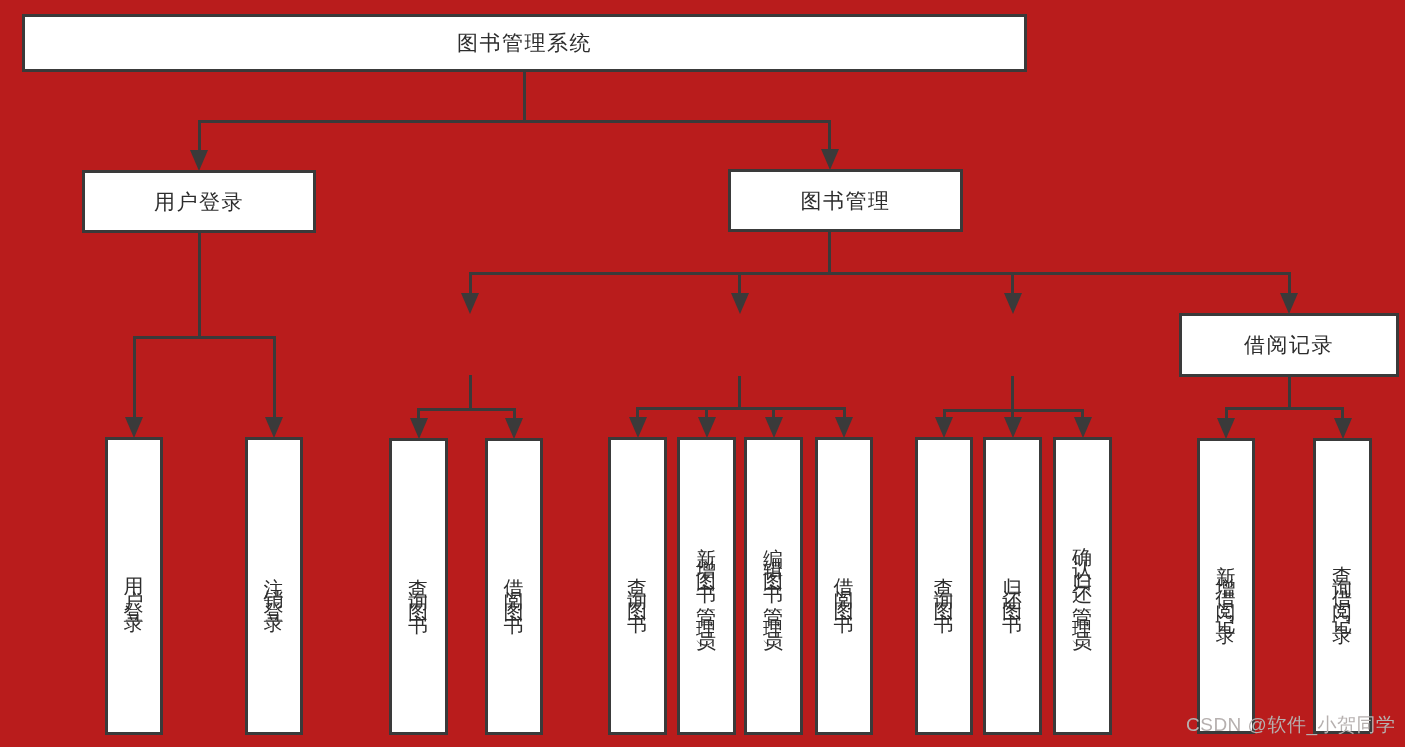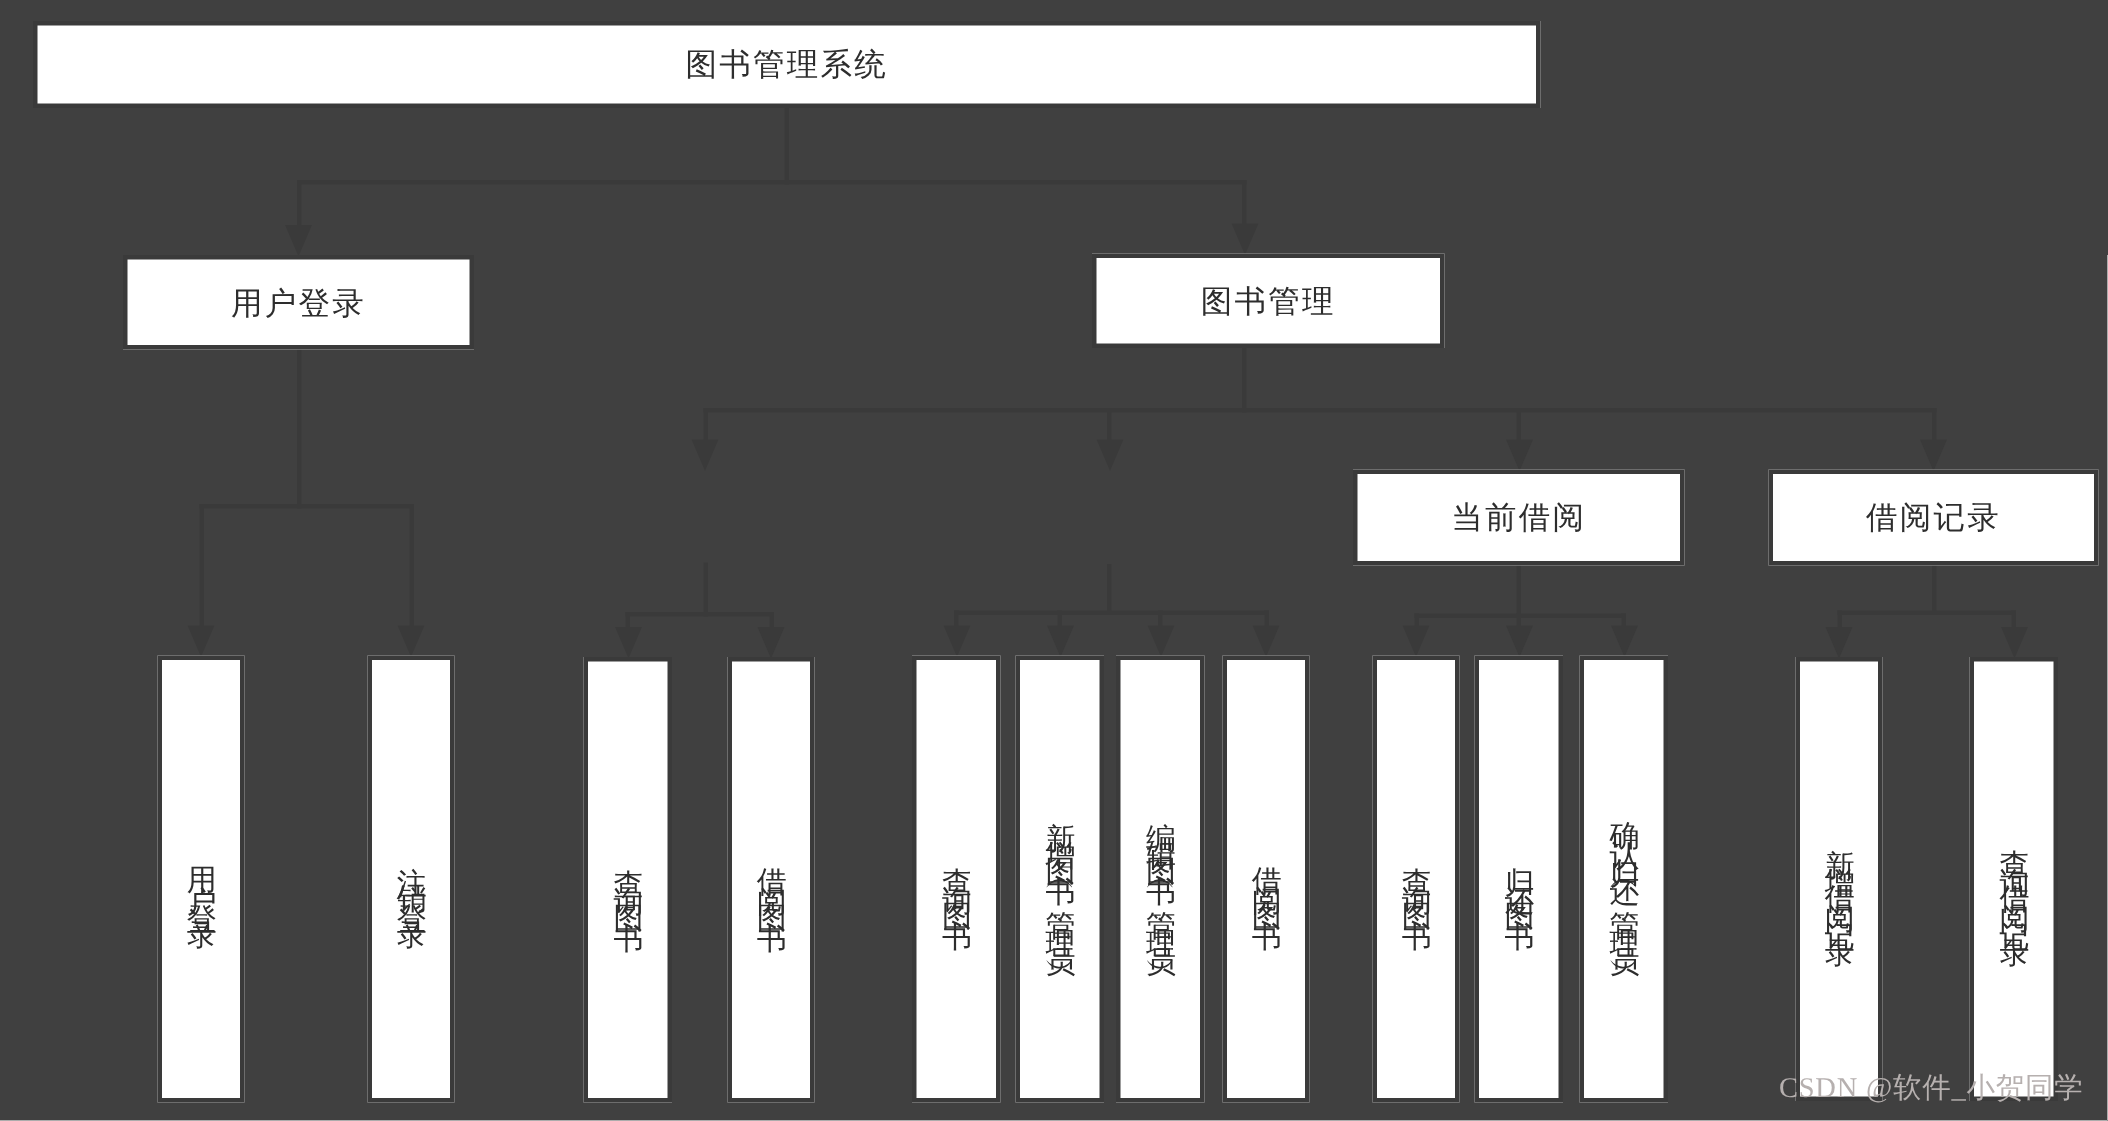--- a/index.html
+++ b/index.html
@@ -1,19 +1,19 @@
 <!DOCTYPE html>
 <html style="--line: #3a3a3a; --text: #2d2d2d;"><head>
 <meta charset="utf-8">
 <style>
   :root { --line:#3a3a3a; --text:#2d2d2d; }
   html,body { margin:0; padding:0; background:#ffffff; }
   #diagram {
     position:relative; width:1405px; height:747px; overflow:hidden;
-    background:#404040; font-family:Liberation Serif, serif;
+    background:#b91c1c; font-family:Liberation Sans, sans-serif;
   }
   .node {
     position:absolute; box-sizing:border-box;
     border:3px solid var(--line); background:#ffffff;
     display:flex; align-items:center; justify-content:center;
   }
   .htext {
     font-size:21px; color:var(--text); letter-spacing:1.5px; white-space:nowrap;
   }
   .vtext {
@@ -93,23 +93,20 @@
 
   <div class="node" style="left: 22px; top: 14px; width: 1005px; height: 58px;">
     <span class="htext">图书管理系统</span>
   </div>
   <div class="node" style="left: 82px; top: 170px; width: 234px; height: 63px;">
     <span class="htext">用户登录</span>
   </div>
   <div class="node" style="left: 728px; top: 169px; width: 235px; height: 63px;">
     <span class="htext">图书管理</span>
   </div>
-  <div class="node" style="left: 902px; top: 313px; width: 221px; height: 64px;">
-    <span class="htext">当前借阅</span>
-  </div>
   <div class="node" style="left: 1179px; top: 313px; width: 220px; height: 64px; text-align: center;">
     <span class="htext">借阅记录</span>
   </div>
 
   <div class="node" style="left: 105px; top: 437px; width: 58px; height: 298px;">
     <span class="vtext">用户登录</span>
   </div>
   <div class="node" style="left: 245px; top: 437px; width: 58px; height: 298px;">
     <span class="vtext">注销登录</span>
   </div>

